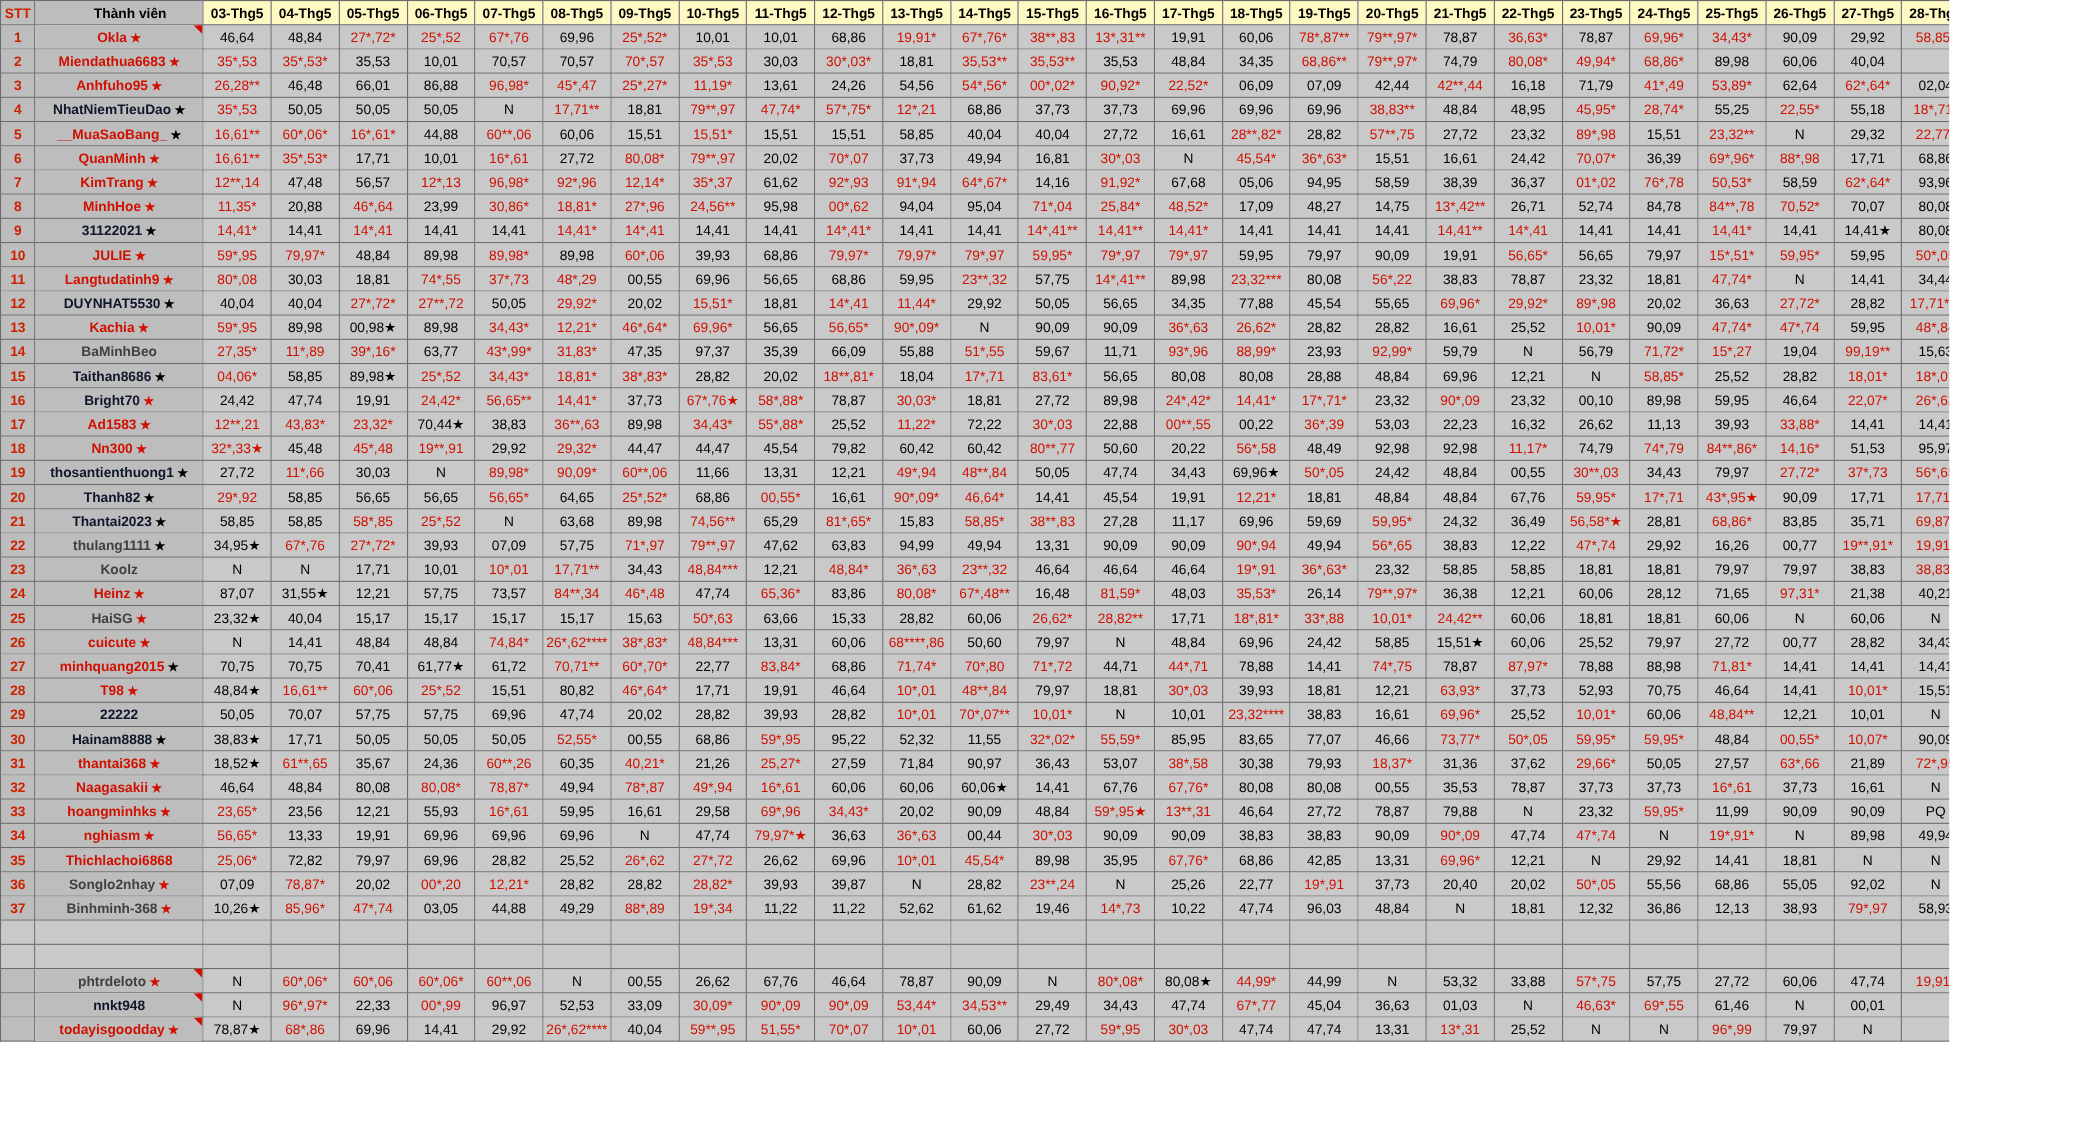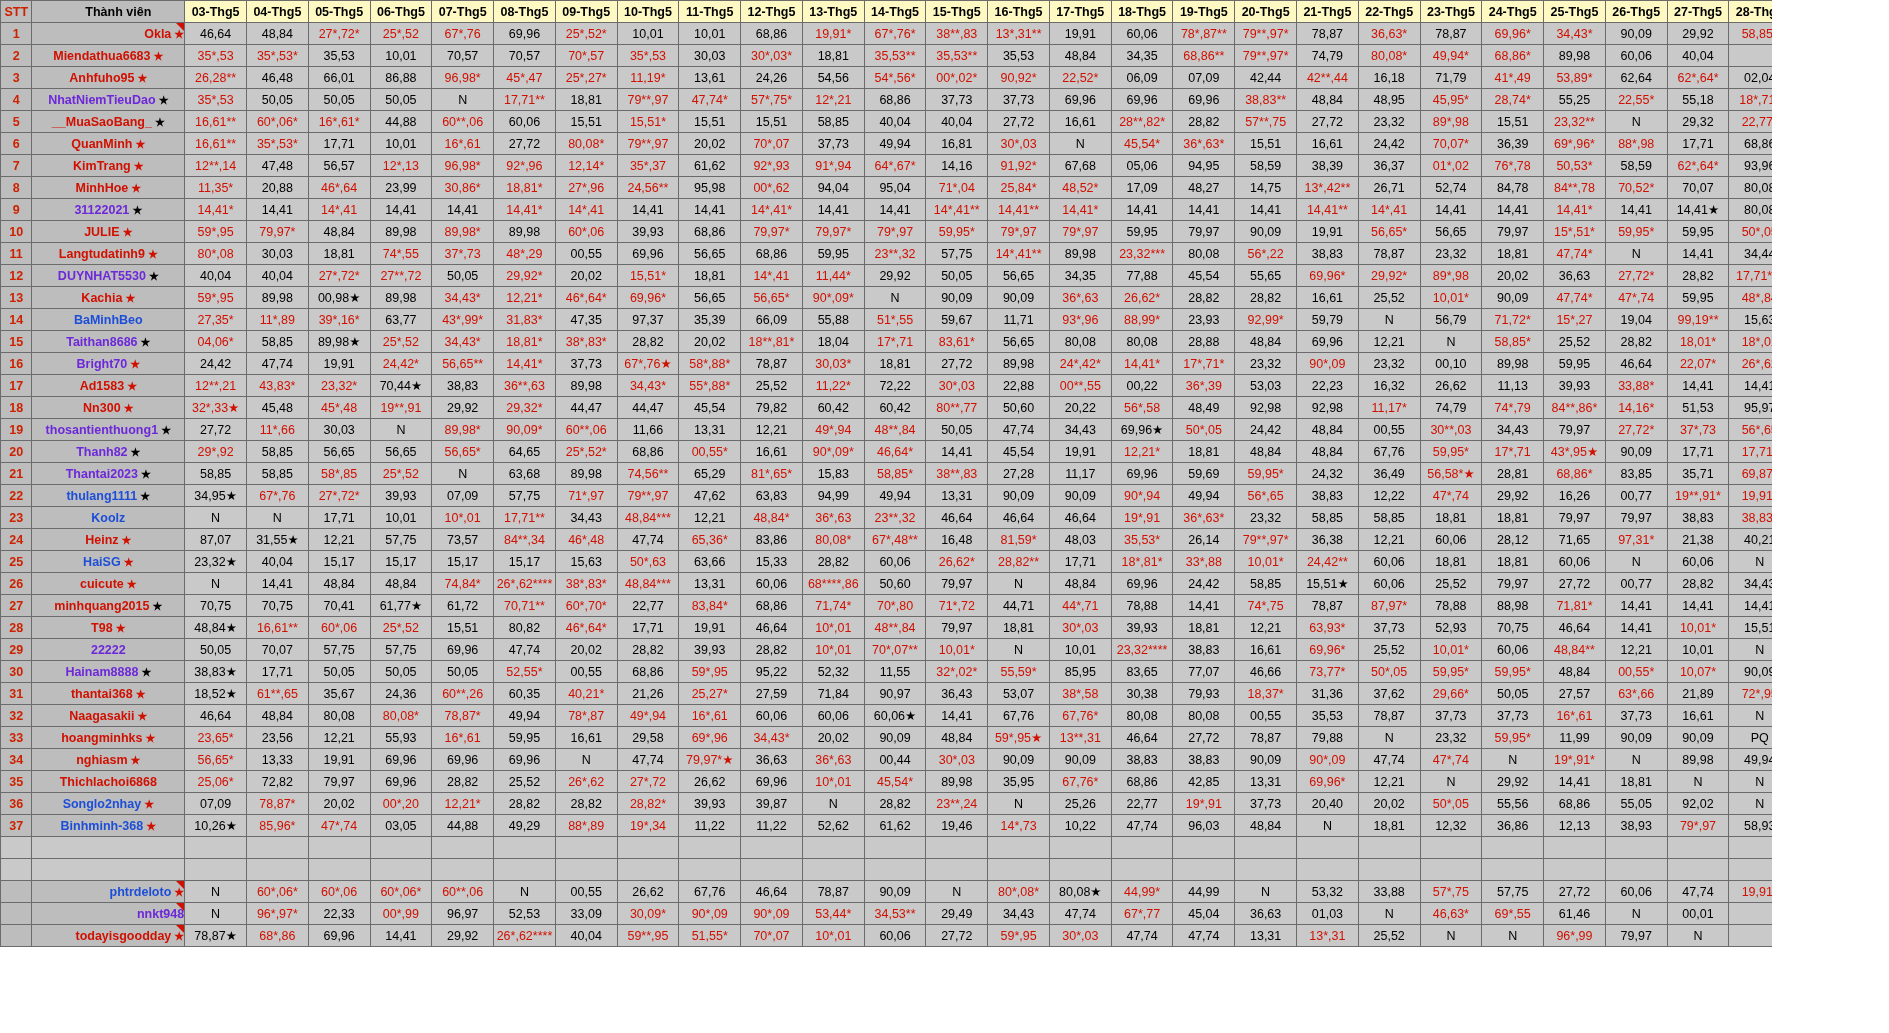--- a/index.html
+++ b/index.html
@@ -12,26 +12,26 @@
   .hdr-name{color:#000;font-weight:bold;padding-left:20px;}
   .hdr-red{color:#cc2200;font-weight:bold;}
   .col-stt{width:28px;color:#cc2200;font-weight:bold;background:#bdbdbd;}
   .col-name{width:120px;font-weight:bold;background:#bdbdbd;text-align:center;}
   .col-day{width:56px;}
   .col-pt{width:40px;color:#cc2200;font-weight:normal;background:#bdbdbd;}
   .col-win{width:48px;color:#cc2200;font-weight:bold;background:#bdbdbd;}
   .red{color:#d01000;}
   .blk{color:#000;}
   .name-red{color:#d01000;}
-  .name-blue{color:#1d4ed8;}
-  .name-blk{color:#6d28d9;}
+  .name-blue{color:#404040;}
+  .name-blk{color:#0f172a;}
   .star{color:#d01000;font-size:11px;}
   .star-blk{color:#000;font-size:11px;}
   .blank-row td{height:21px;background:#c9c9c9;}
-  .note{position:relative;text-align:right;}
+  .note{position:relative;}
   .note:after{content:"";position:absolute;top:0;right:0;border-width:4px;border-style:solid;border-color:#d01000 #d01000 transparent transparent;}
 </style>
 </head>
 <body>
 
 <div id="wrap">
 <table>
   <thead>
     <tr>
       <th class="col-stt hdr-stt">STT</th>

